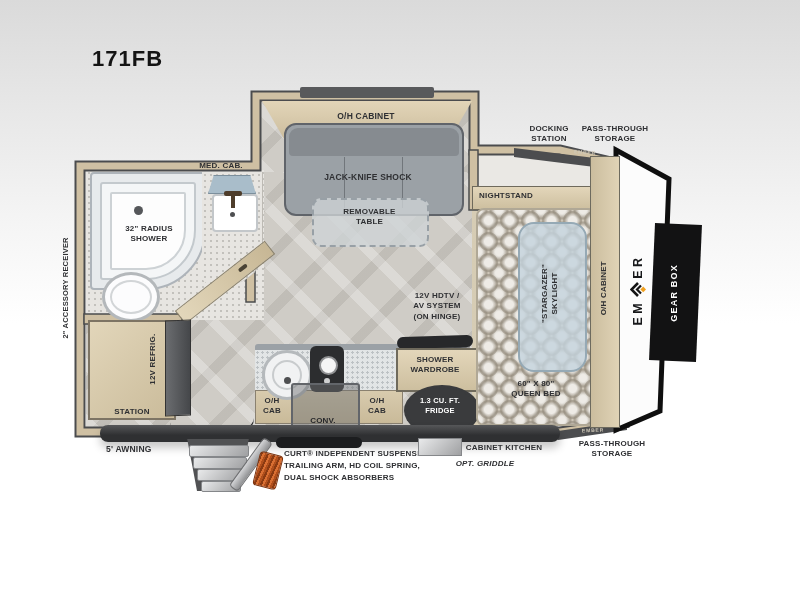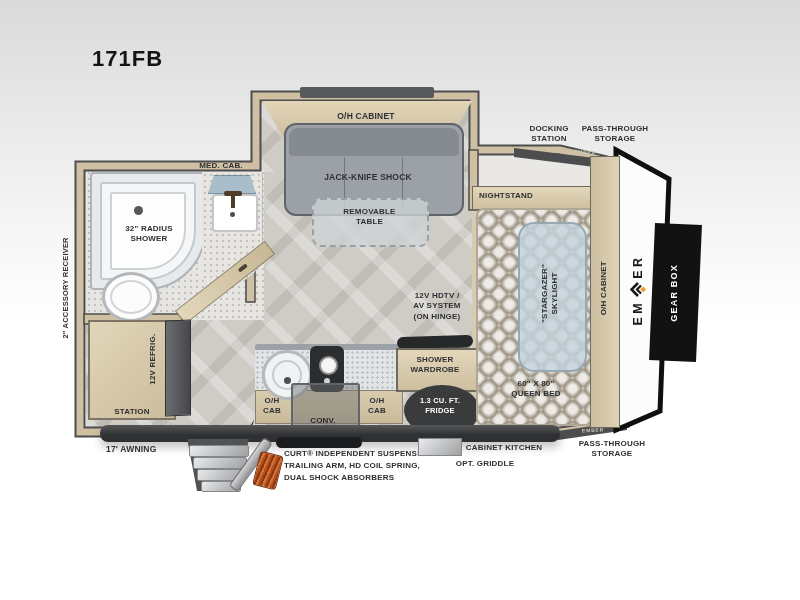--- a/index.html
+++ b/index.html
@@ -175,33 +175,33 @@
   <div class="lbl" style="left:509px;top:124px;width:80px;">DOCKING
 STATION</div>
   <div class="lbl" style="left:571px;top:124px;width:88px;">PASS-THROUGH
 STORAGE</div>
 
   <div class="lbl vlbl" style="left:-9px;top:283px;width:150px;font-size:7.5px;">2" ACCESSORY RECEIVER</div>
 
   <div class="abs" style="left:170px;top:398px;width:84px;height:38px;border-bottom:7px solid #2b2c2e;border-radius:50%;transform:rotate(-3deg);"></div>
   <div class="abs" style="left:100px;top:425px;width:460px;height:17px;background:linear-gradient(180deg,#565759,#2f3032 60%);border-radius:8px;box-shadow:0 6px 9px rgba(0,0,0,.22);"></div>
   <div class="abs" style="left:276px;top:437px;width:86px;height:11px;background:#1c1d1f;border-radius:6px;"></div>
-  <div class="lbl left" style="left:106px;top:444px;width:80px;font-size:8.5px;">17' AWNING</div>
+  <div class="lbl left" style="left:106px;top:444px;width:80px;font-size:8.5px;">5' AWNING</div>
 
   <div class="abs" style="left:183px;top:439px;width:70px;height:52px;background:#515254;clip-path:polygon(6% 0,94% 0,80% 100%,20% 100%);"></div>
   <div class="abs silver" style="left:189px;top:445px;width:58px;height:10px;border-radius:2px;"></div>
   <div class="abs silver" style="left:193px;top:457px;width:52px;height:10px;border-radius:2px;"></div>
   <div class="abs silver" style="left:197px;top:469px;width:45px;height:10px;border-radius:2px;"></div>
   <div class="abs silver" style="left:201px;top:481px;width:38px;height:9px;border-radius:2px;"></div>
 
   <div class="abs" style="left:264px;top:437px;width:9px;height:58px;background:linear-gradient(90deg,#d4d5d7,#8e8f91);border-radius:4px;border:1px solid #6f7072;transform:rotate(36deg);transform-origin:top left;"></div>
   <div class="abs" style="left:256px;top:453px;width:22px;height:33px;background:repeating-linear-gradient(100deg,#8a3a12 0 2px,#d96f33 2px 4px,#b04f1c 4px 6px);border:1px solid #7c330f;border-radius:4px;transform:rotate(14deg);"></div>
   <div class="lbl left" style="left:284px;top:448px;width:200px;line-height:1.5;">CURT® INDEPENDENT SUSPENSION
 TRAILING ARM, HD COIL SPRING,
 DUAL SHOCK ABSORBERS</div>
 
   <div class="abs silver" style="left:418px;top:438px;width:42px;height:16px;"></div>
   <div class="lbl" style="left:449px;top:443px;width:110px;">CABINET KITCHEN</div>
-  <div class="lbl" style="left:440px;top:459px;width:90px;">OPT. GRIDDLE</div>
+  <div class="lbl" style="left:440px;top:459px;width:90px;font-style:italic;">OPT. GRIDDLE</div>
   <div class="lbl" style="left:567px;top:439px;width:90px;">PASS-THROUGH
 STORAGE</div>
 
 </div>
 
 </body></html>

